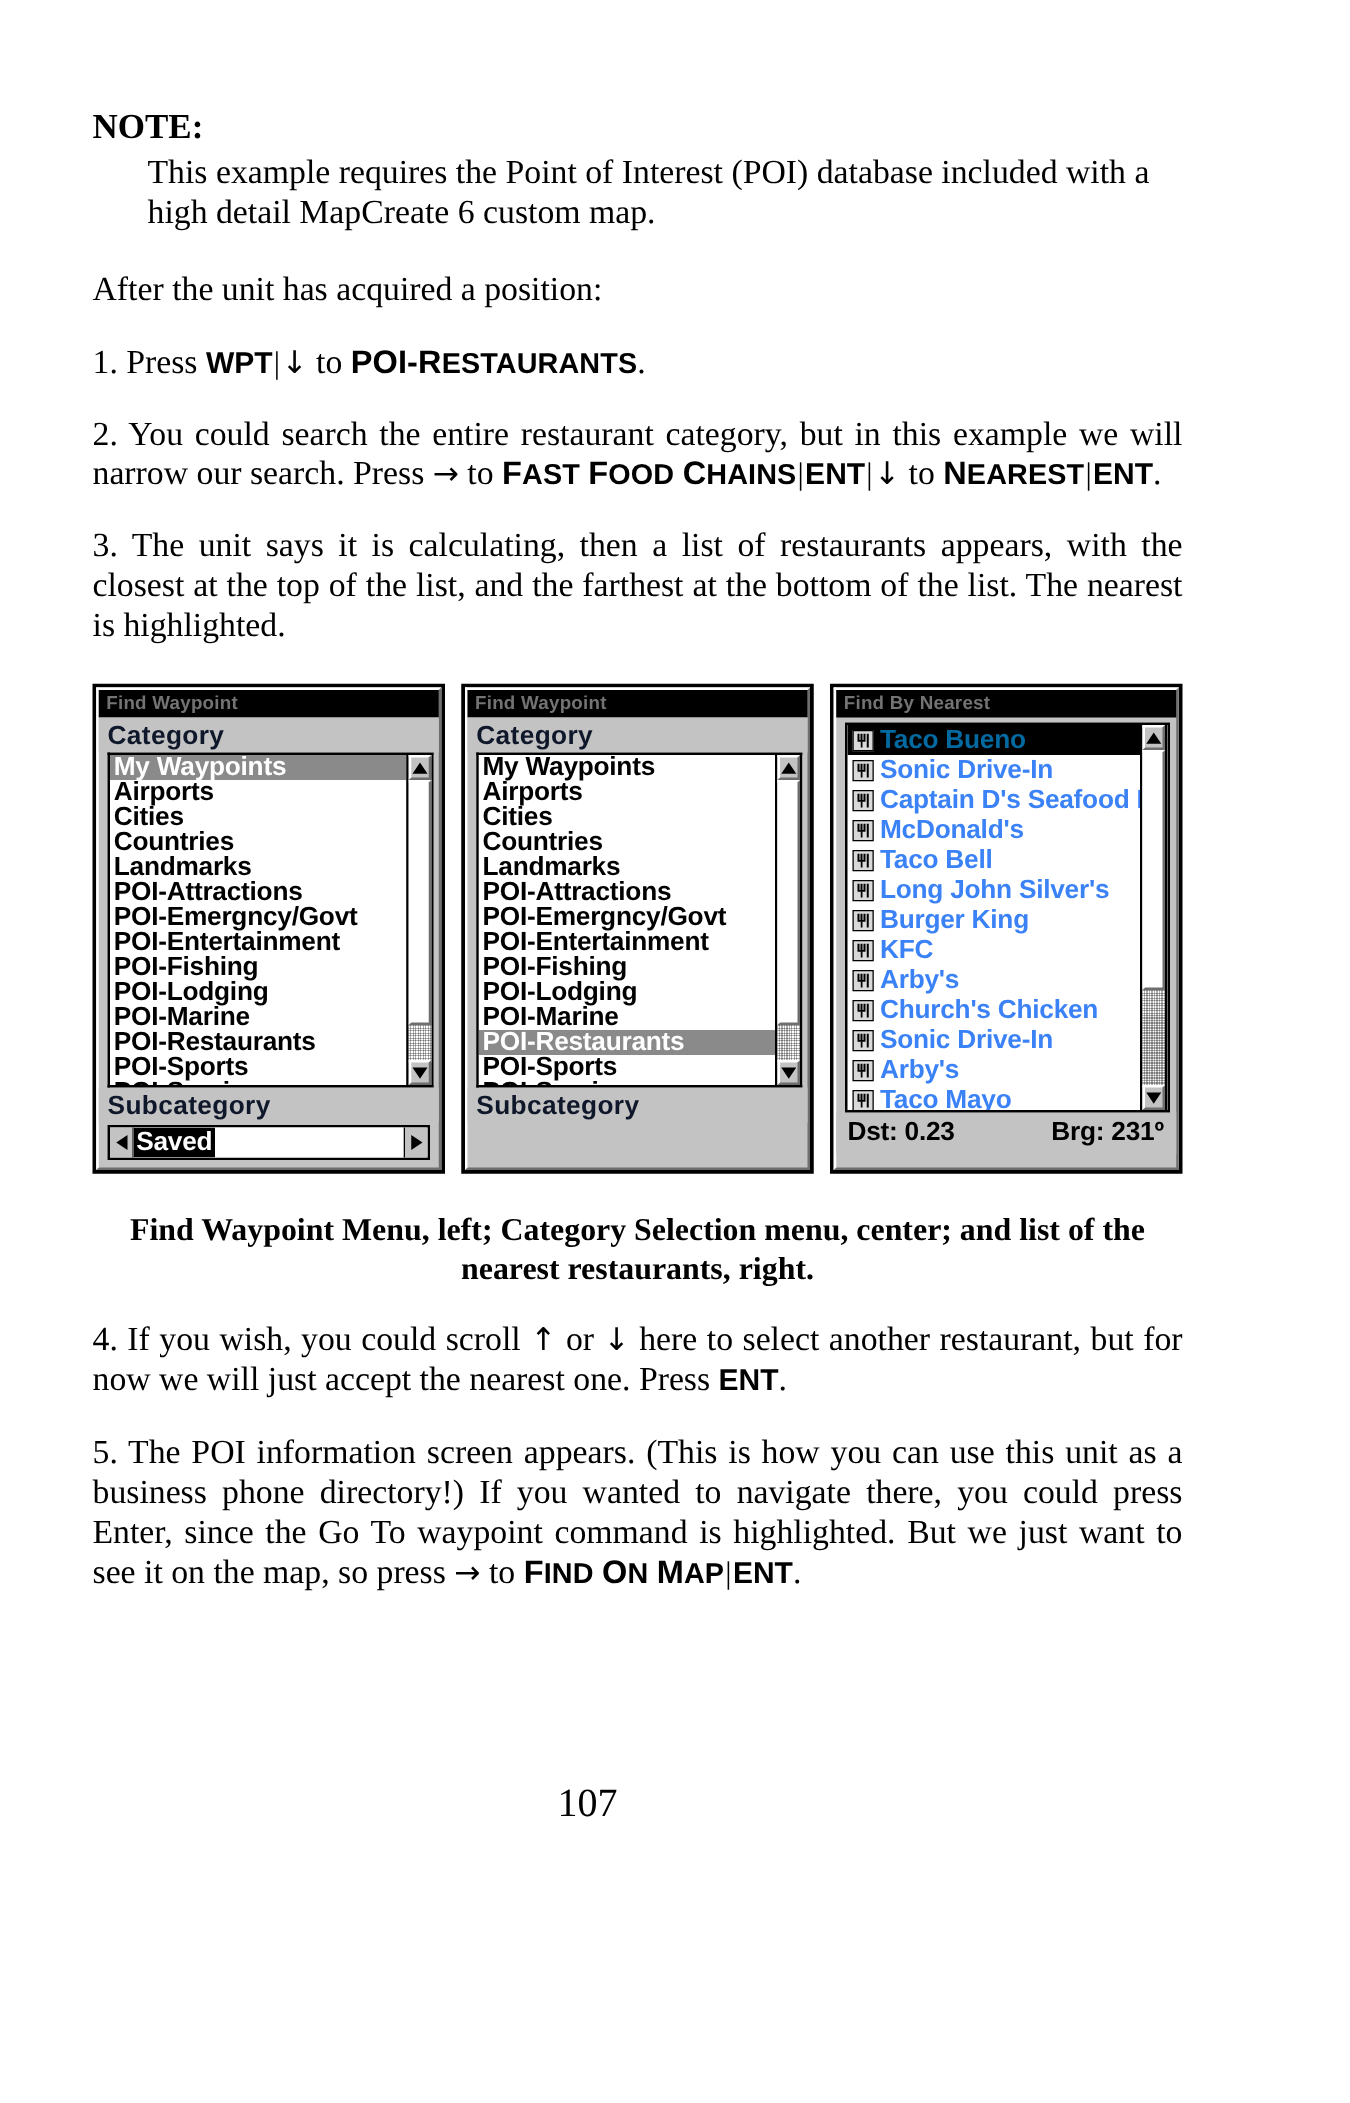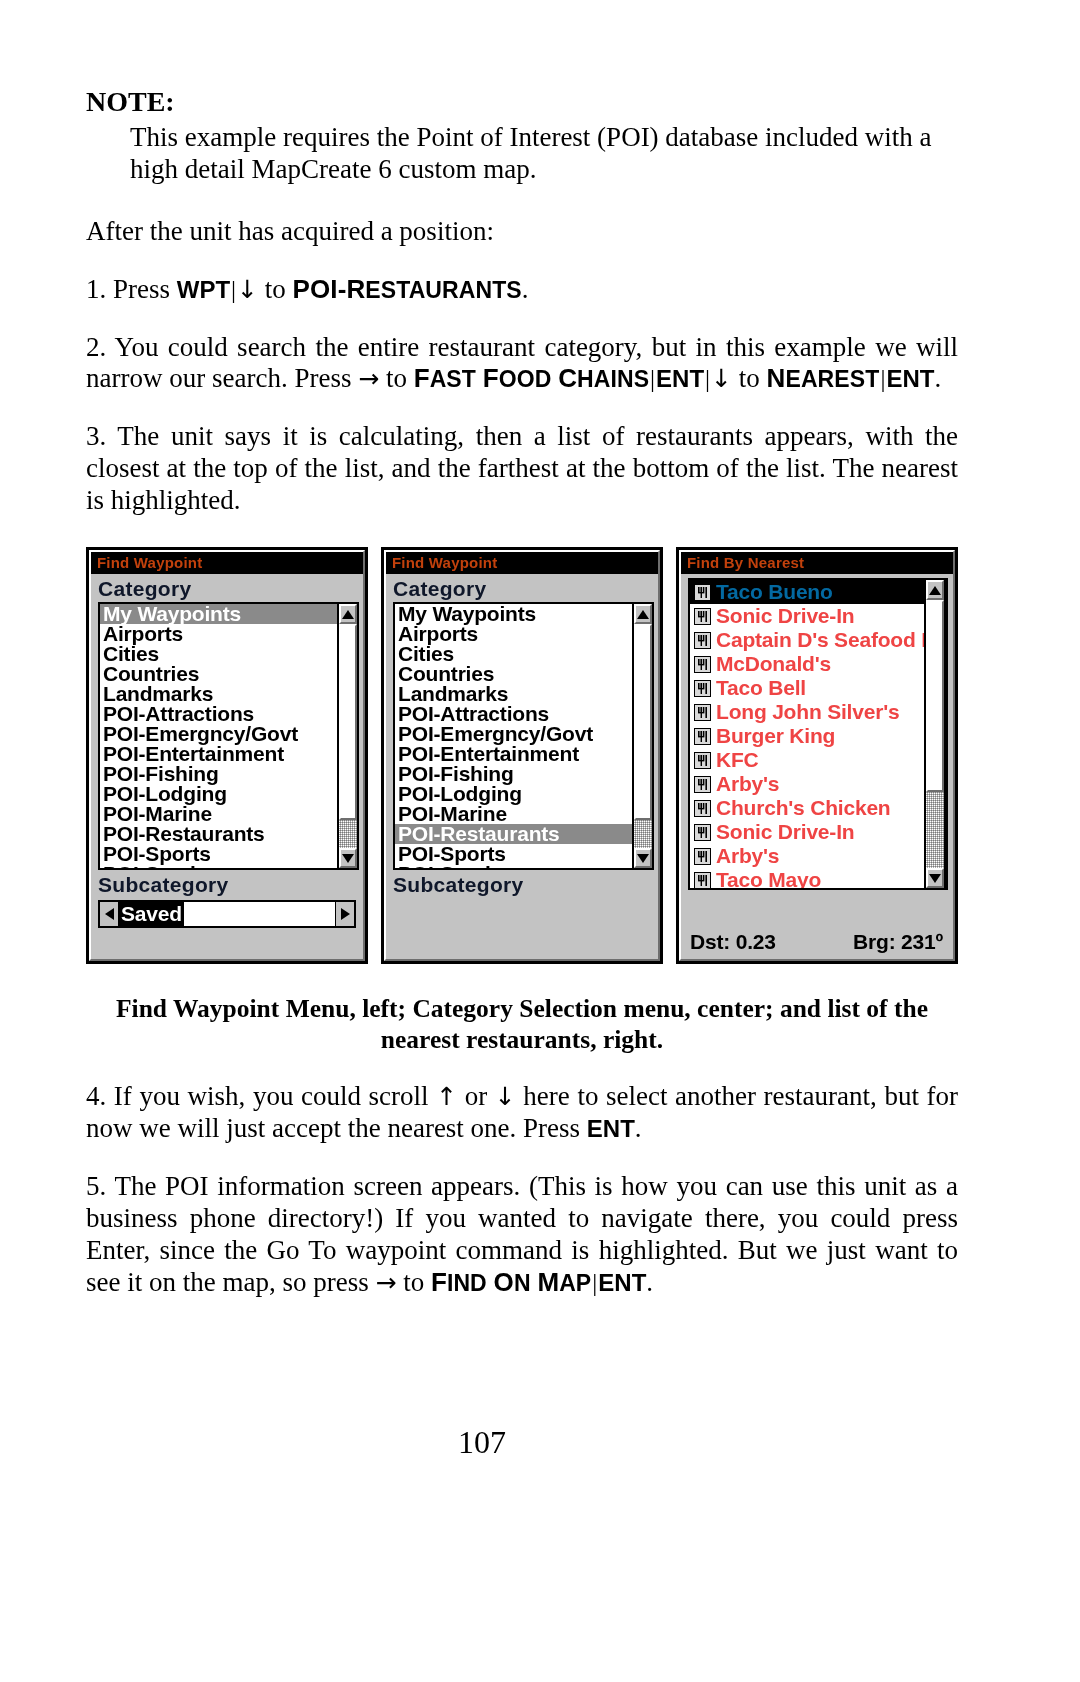--- a/index.html
+++ b/index.html
@@ -11,21 +11,21 @@
     width: 1080px;
     height: 1682px;
     font-family: "Liberation Serif", serif;
     color: #000000;
     position: relative;
     overflow: hidden;
   }
 
   .page {
     position: absolute;
-    left: 16px; top: 0;
+    left: 4px; top: 0;
     width: 932px;
     height: 1682px;
     padding: 0;
   }
 
   .content {
     position: absolute;
     left: 70px;
     top: 86px;
     width: 872px;
@@ -103,21 +103,21 @@
     border: 2px solid #6e6e6e;
     border-top-color: #ffffff;
     border-left-color: #ffffff;
     background: #c3c3c3;
     padding: 0;
     height: 100%;
     box-sizing: border-box;
   }
   .titlebar {
     background: #000000;
-    color: #c2410c;
+    color: #737373;
     font-size: 15px;
     font-weight: bold;
     padding: 2px 6px 3px 6px;
     letter-spacing: 0.2px;
     line-height: 1.15;
   }
   .field-label {
     font-size: 21px;
     font-weight: bold;
     padding: 3px 6px 1px 7px;
@@ -263,21 +263,21 @@
   }
   .poi-row {
     display: flex;
     align-items: center;
     height: 24px;
     line-height: 24px;
     font-size: 21px;
     font-weight: bold;
     white-space: nowrap;
     padding-left: 4px;
-    color: #ef4444;
+    color: #3b82f6;
     letter-spacing: -0.2px;
   }
   .poi-row.sel {
     background: #000000;
     color: #0369a1;
   }
   .poi-icon {
     flex: 0 0 17px;
     width: 17px; height: 17px;
     margin-right: 5px;
@@ -290,21 +290,20 @@
   }
   .poi-icon svg { display: block; }
   .statusbar {
     display: flex;
     justify-content: space-between;
     font-size: 21px;
     font-weight: bold;
     padding: 4px 10px 5px 9px;
     background: #c3c3c3;
     letter-spacing: -0.2px;
-    margin-top: 36px;
   }
 
   
   .folio {
     position: absolute;
     left: 0; right: 0;
     top: 1424px;
     text-align: center;
     font-size: 32px;
     font-family: "Liberation Serif", serif;

